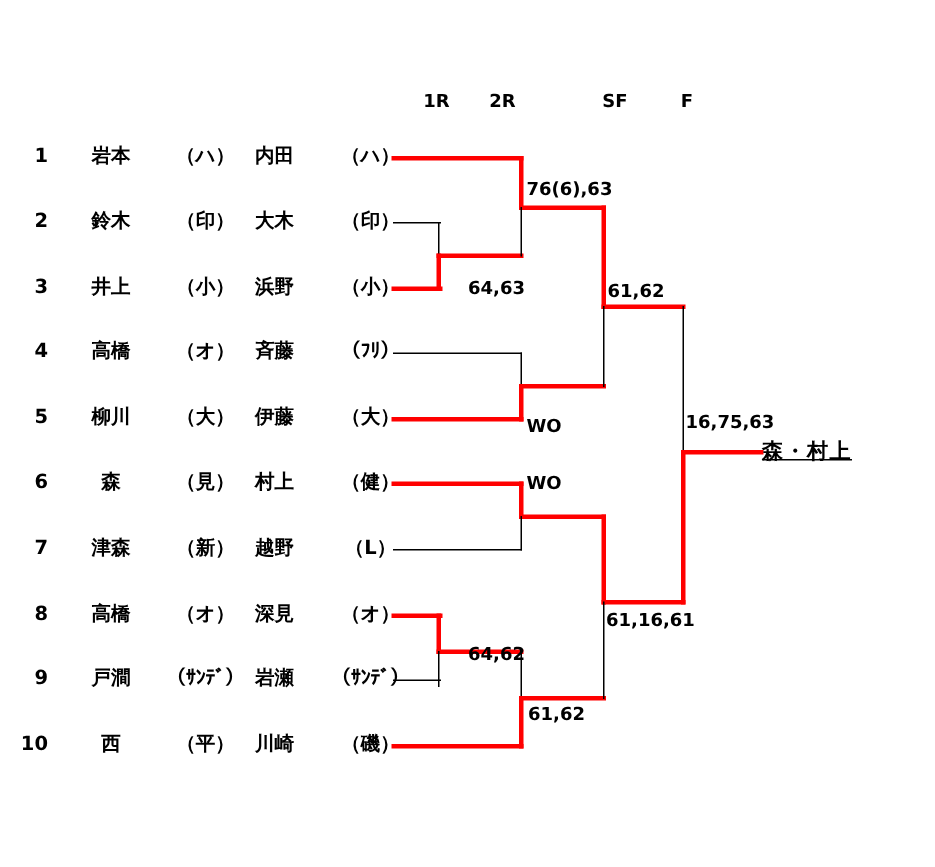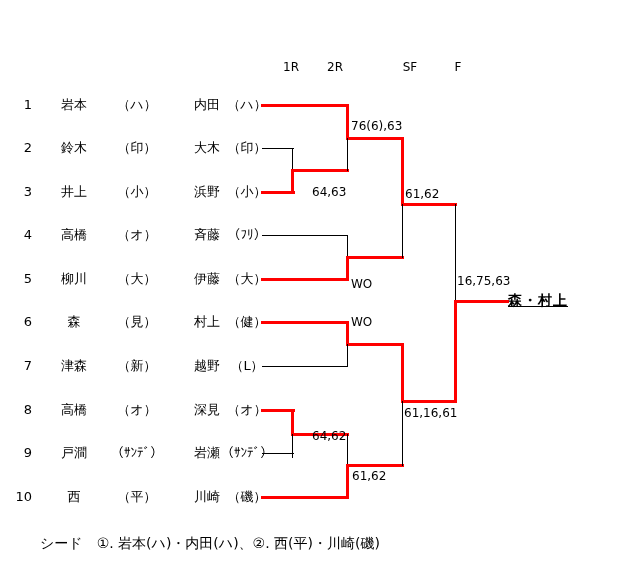--- a/index.html
+++ b/index.html
@@ -1,29 +1,29 @@
 <!DOCTYPE html>
 <html><head>
 <meta charset="utf-8">
 <style>
   html,body{margin:0;padding:0;background:#fff;}
   #canvas{
     position:relative;width:623px;height:578px;background:#ffffff;
     font-family:"DejaVu Sans","Liberation Sans",sans-serif;
     color:#000;overflow:hidden;
   }
-  .abs{position:absolute;white-space:nowrap;}
+  .abs{position:absolute;white-space:nowrap;font-weight:bold;}
   #title{left:64px;top:26px;font-size:17px;font-weight:bold;letter-spacing:1px;}
   .round-hdr{top:60px;font-size:12px;text-align:center;}
   .row{height:16px;font-size:13px;}
   .row span{position:absolute;top:0;line-height:16px;}
   .col-num{left:4px;width:28px;text-align:right;}
   .col-p1{left:42px;width:64px;text-align:center;}
   .col-c1{left:106px;width:62px;text-align:center;}
-  .col-p2{left:170px;width:50px;text-align:right;}
+  .col-p2{left:170px;width:50px;text-align:left;}
   .col-c2{left:218px;width:58px;text-align:center;}
   .hline,.vline{position:absolute;}
   .score{font-size:12px;line-height:13px;}
   #winner-name{left:508px;top:292px;font-size:14px;font-weight:bold;
     text-decoration:underline;letter-spacing:1px;}
   #seed-note{left:40px;top:535px;font-size:14px;}
 </style>
 </head>
 <body>
 
@@ -152,14 +152,13 @@
     <span class="abs score" style="left:405px;top:188px;">61,62</span>
     <span class="abs score" style="left:351px;top:278px;">WO</span>
     <span class="abs score" style="left:351px;top:316px;">WO</span>
     <span class="abs score" style="left:312px;top:405px;margin-top:25px;">64,62</span>
     <span class="abs score" style="left:404px;top:407px;">61,16,61</span>
     <span class="abs score" style="left:352px;top:470px;">61,62</span>
     <span class="abs score" style="left:457px;top:275px;">16,75,63</span>
   </div>
 
   <div id="winner-name" class="abs">森・村上</div>
-  <div id="seed-note" class="abs">シード　①. 岩本(ハ)・内田(ハ)、②. 西(平)・川崎(磯)</div>
 </div>
 
 </body></html>

